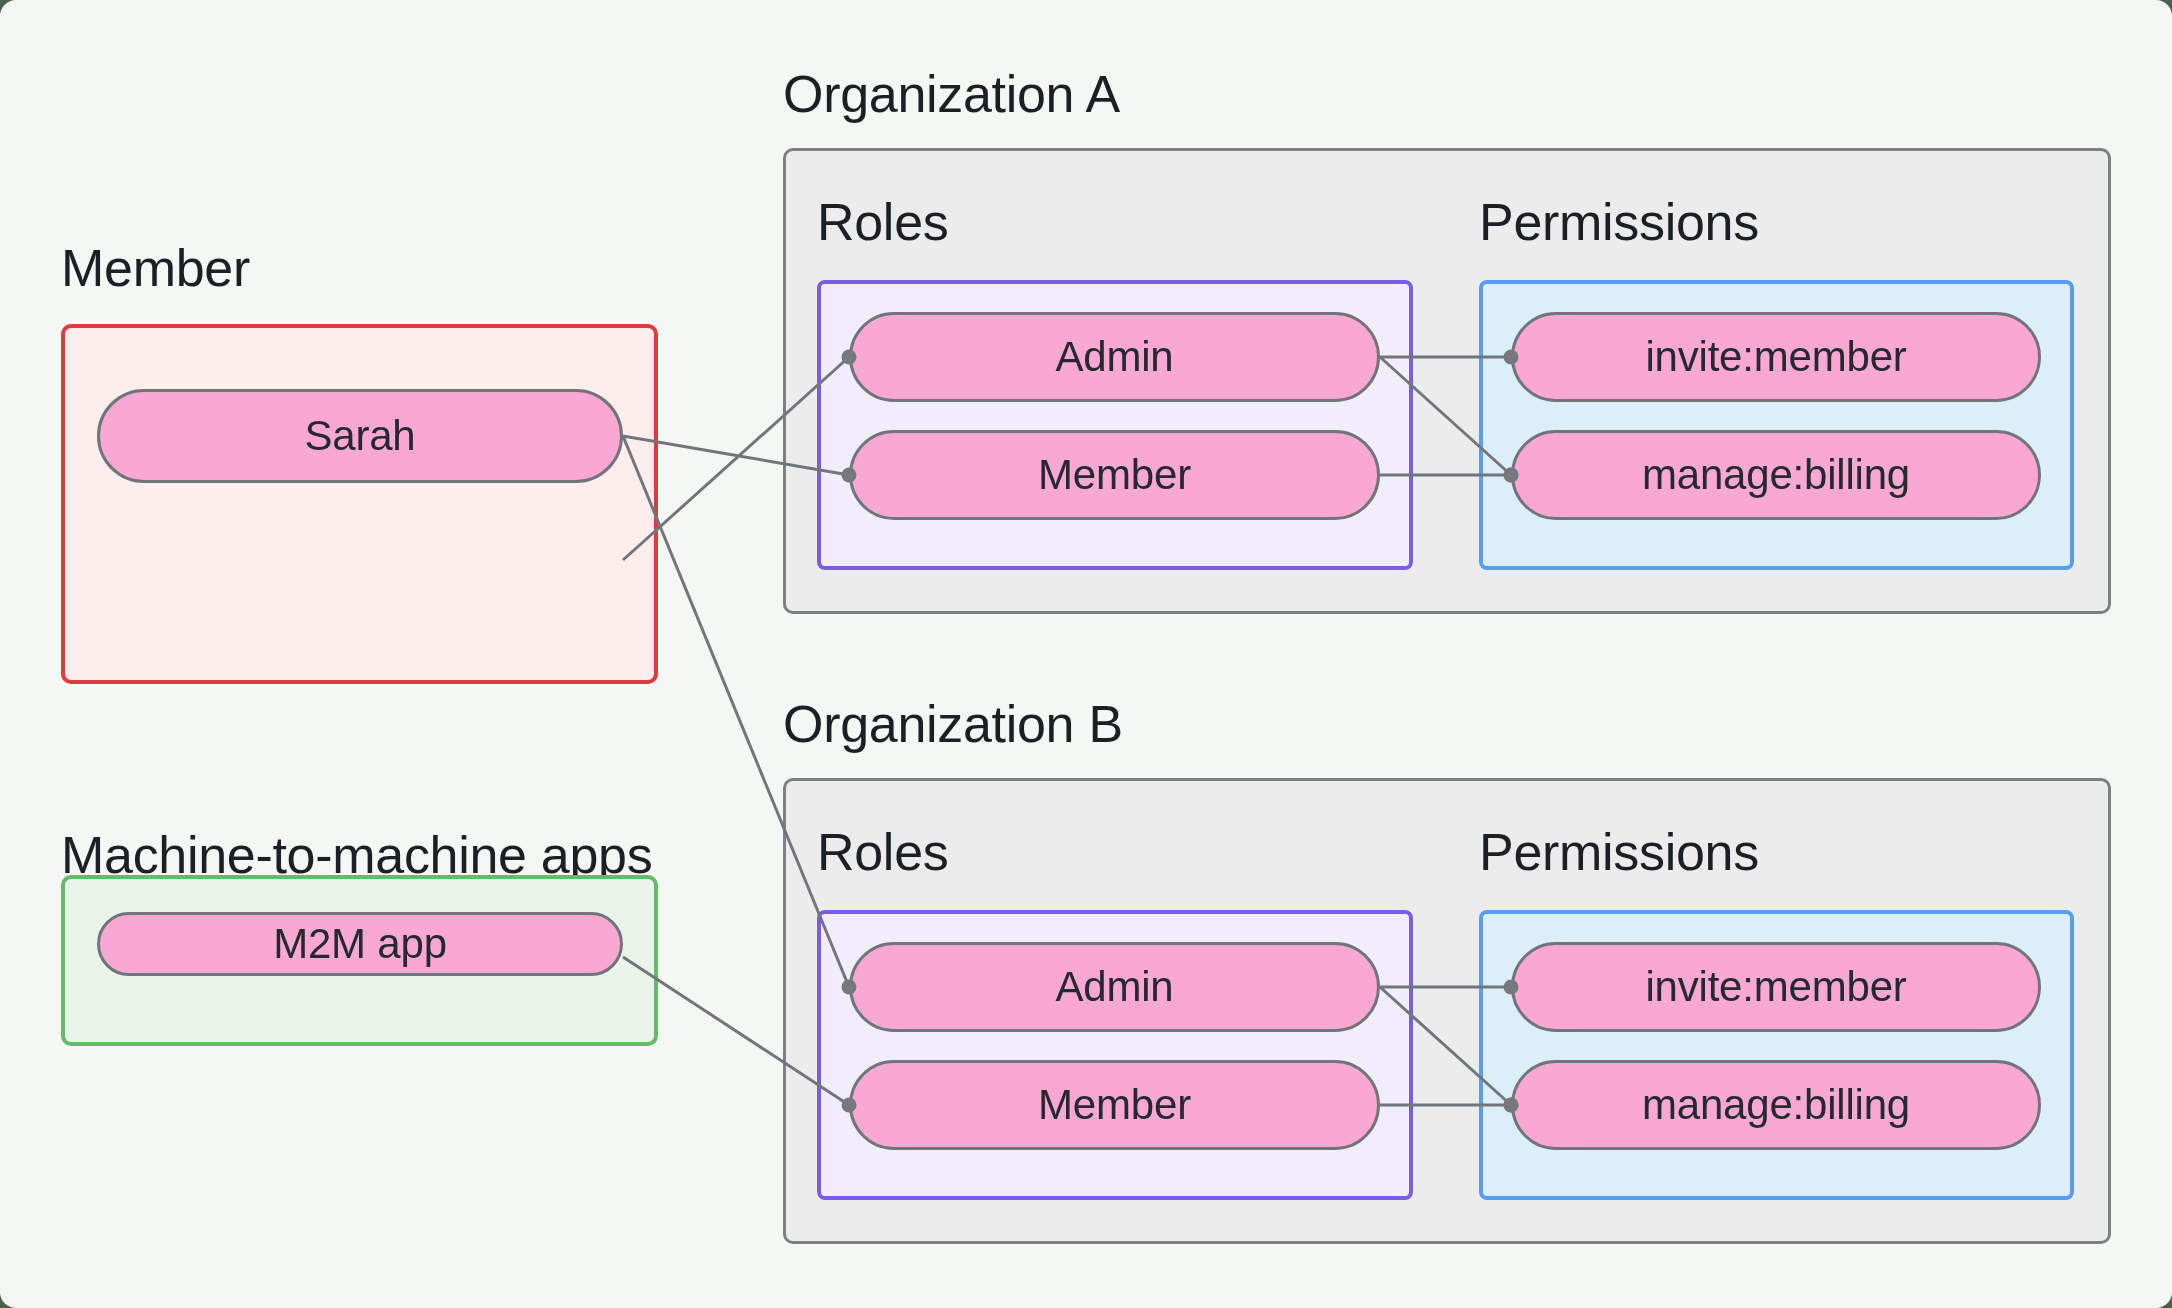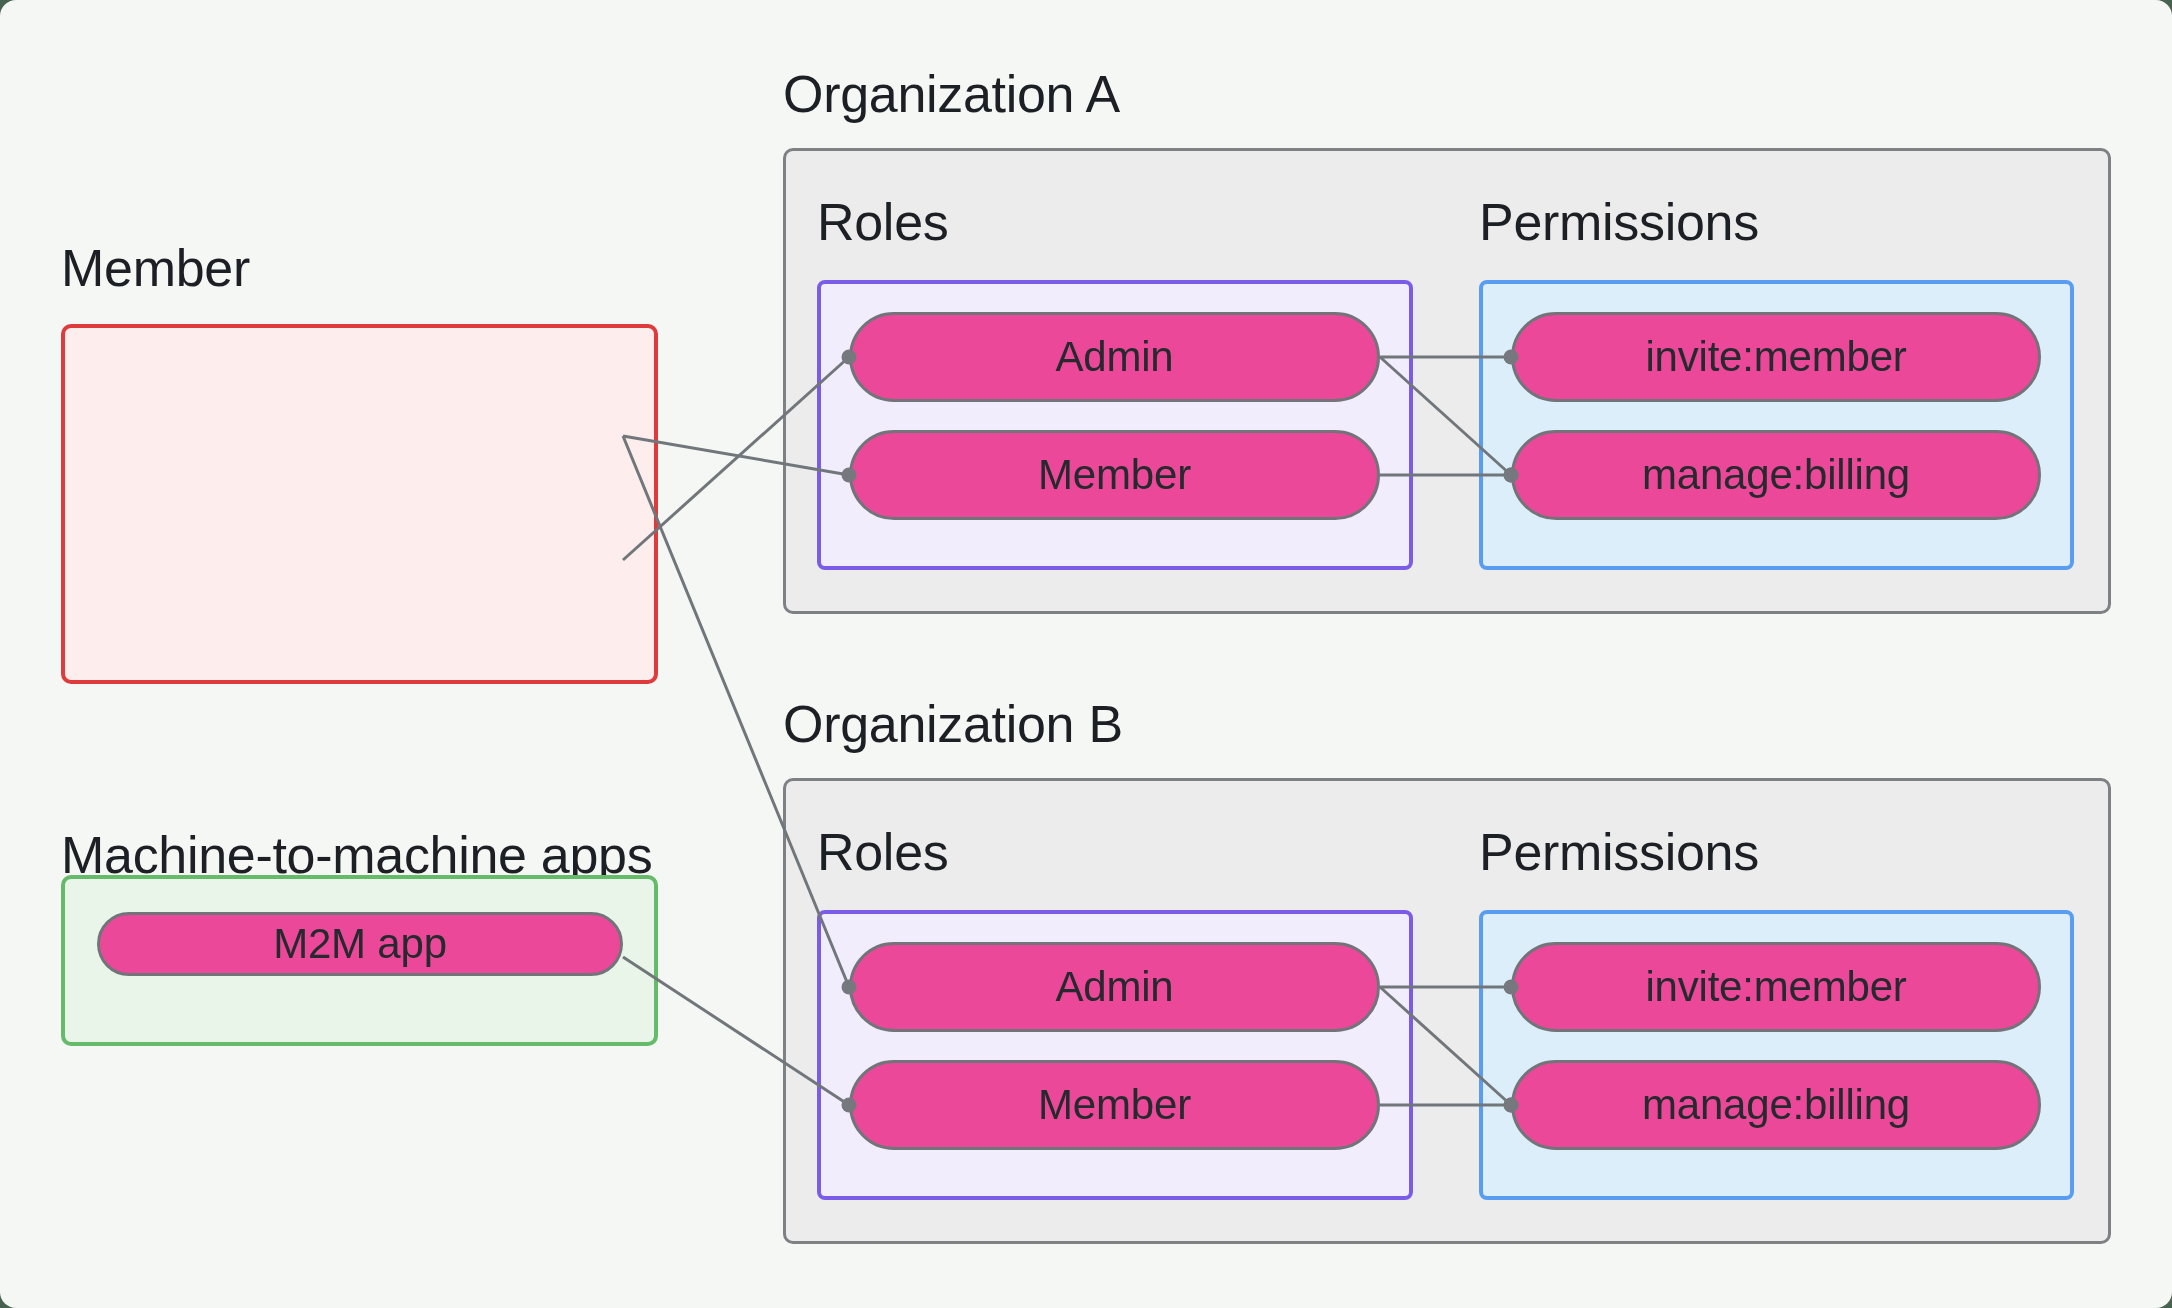--- a/index.html
+++ b/index.html
@@ -29,21 +29,21 @@
     white-space:nowrap;
   }
   .gbox{
     position:absolute;
     box-sizing:border-box;
     border-radius:10px;
   }
   .pill{
     position:absolute;
     box-sizing:border-box;
-    background:#ec4899;
+    background:#f9a8d4;
     border:3px solid #717579;
     border-radius:999px;
     display:flex;
     align-items:center;
     justify-content:center;
     font-size:42px;
     color:#26292d;
     letter-spacing:-0.2px;
   }
   
@@ -92,20 +92,21 @@
   }
 </style>
 </head>
 <body>
 
 <div class="page">
   <div class="canvas">
 
     <div class="dlabel" id="users-label">Member</div>
     <div class="gbox" id="users-box"></div>
+    <div class="pill" id="pill-sarah">Sarah</div>
 
     <div class="dlabel" id="m2m-label">Machine-to-machine apps</div>
     <div class="gbox" id="m2m-box"></div>
     <div class="pill" id="pill-m2m">M2M app</div>
 
     <div class="dlabel" id="org-a-title">Organization A</div>
     <div class="gbox" id="org-a-box"></div>
     <div class="dlabel" id="org-a-roles-label">Roles</div>
     <div class="dlabel" id="org-a-perms-label">Permissions</div>
     <div class="gbox" id="org-a-roles-box"></div>

